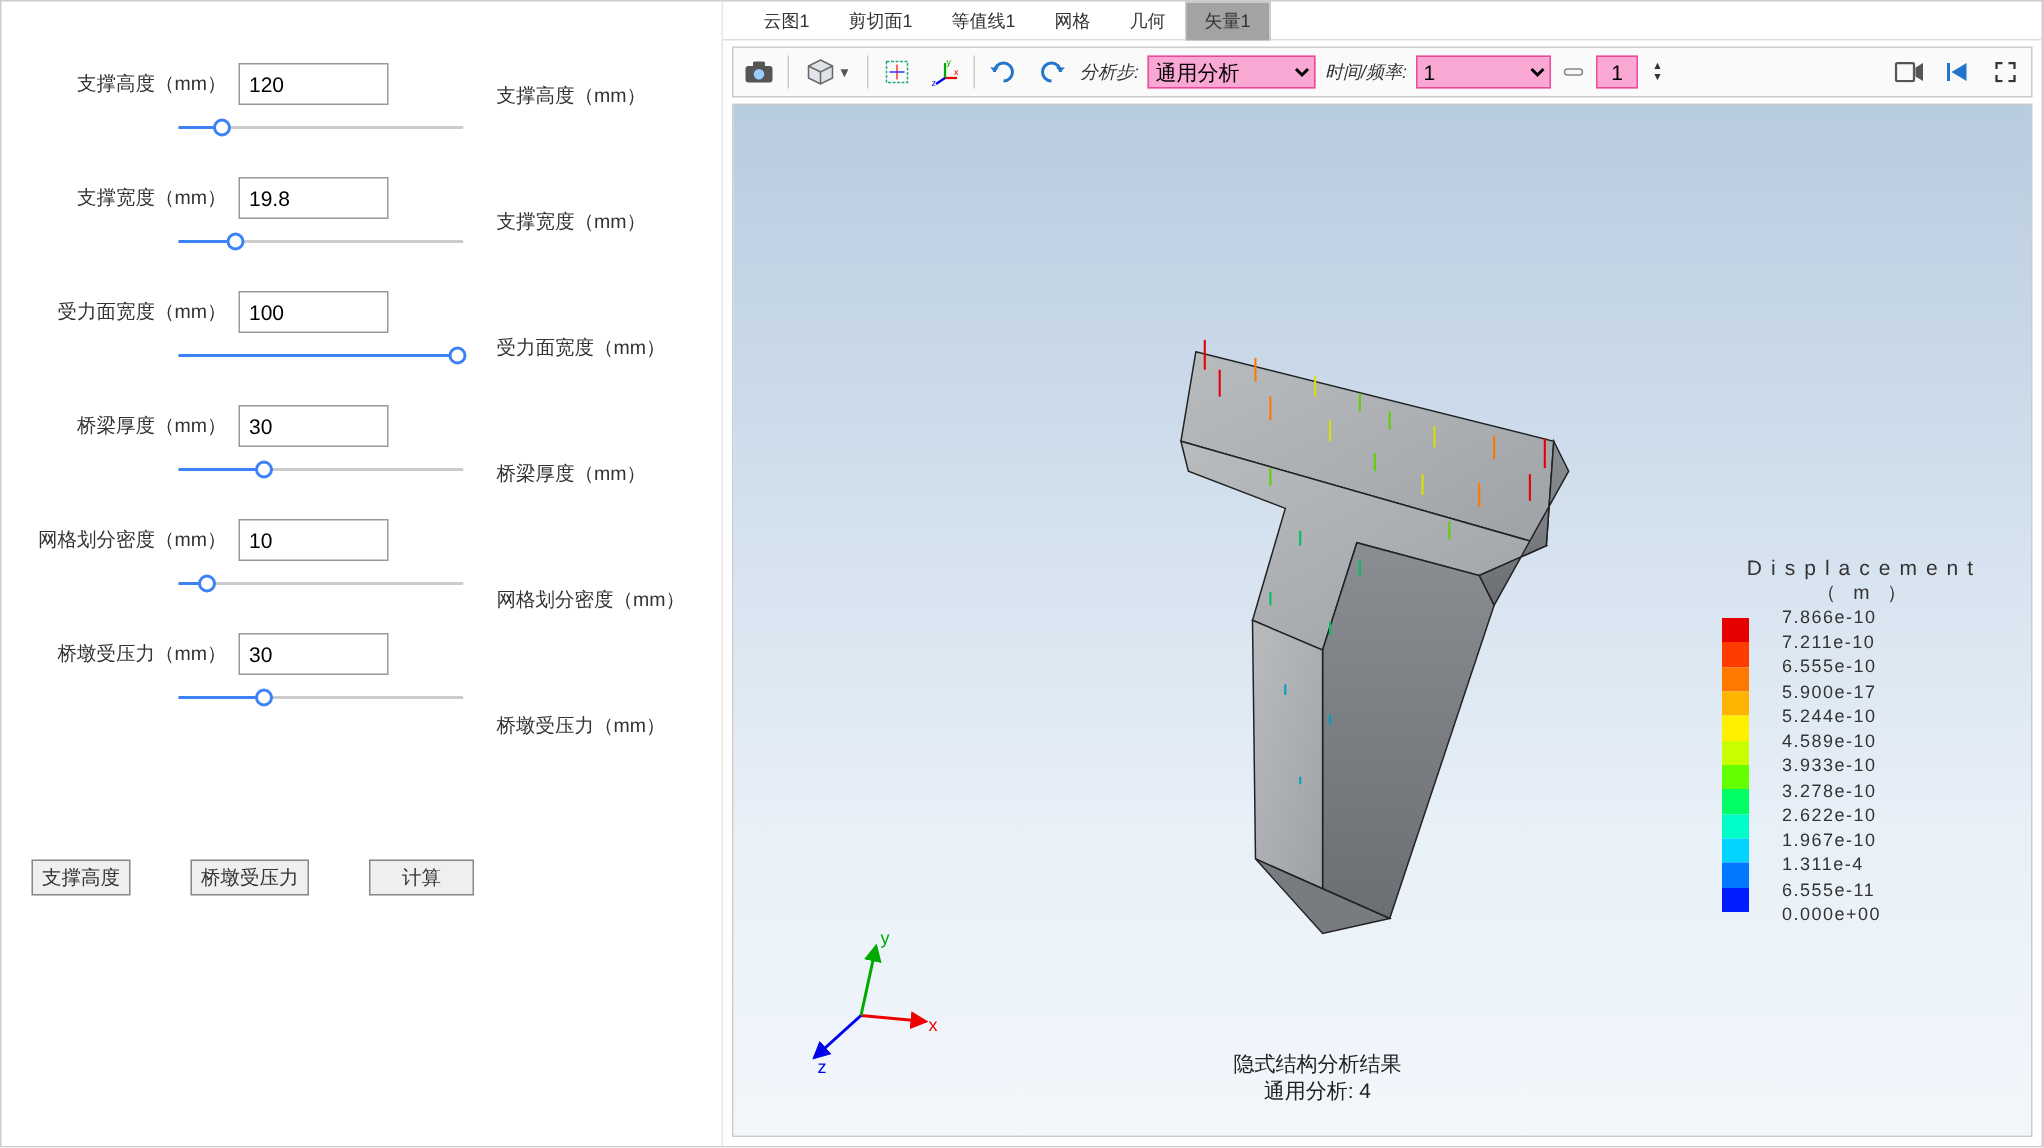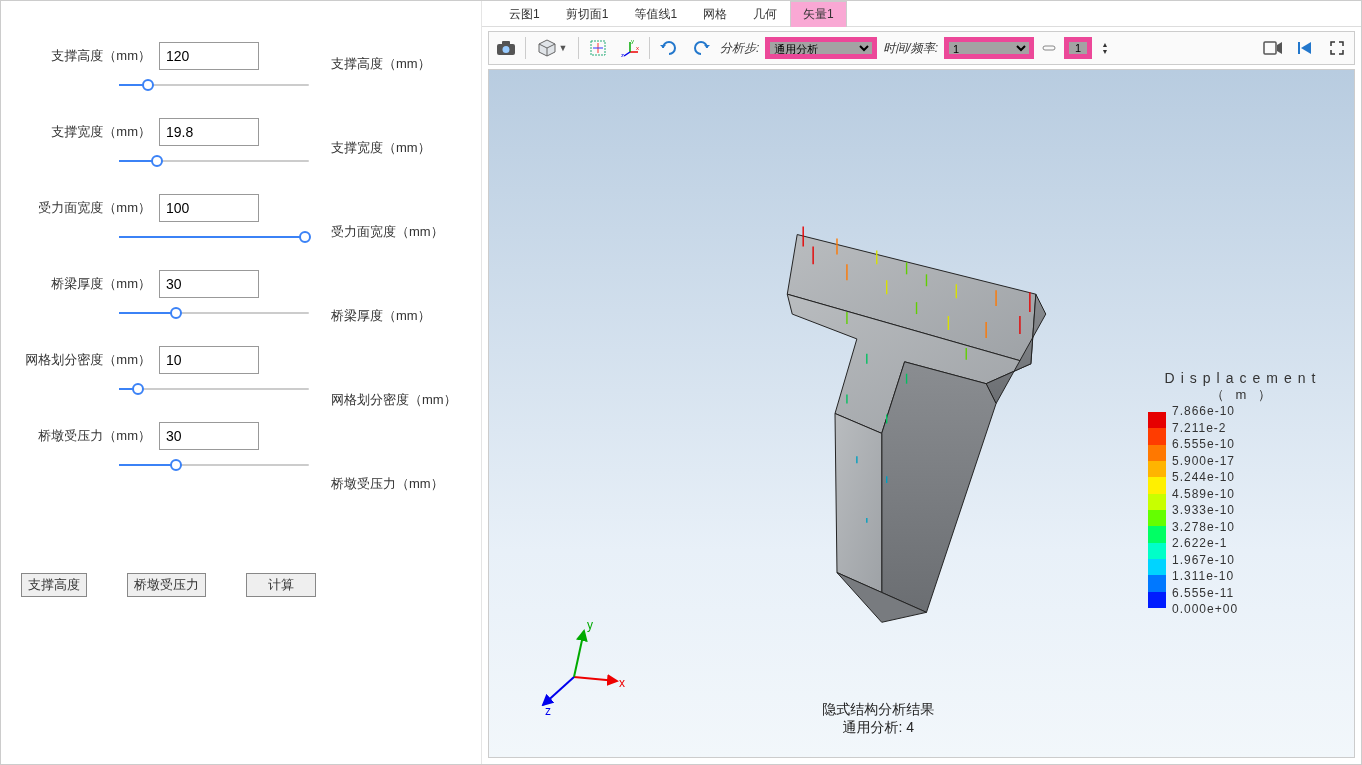--- a/index.html
+++ b/index.html
@@ -116,21 +116,21 @@
     padding: 4px 12px;
     font-size: 12px;
     cursor: pointer;
     border: 1px solid transparent;
     border-bottom: none;
     position: relative;
     top: 1px;
   }
   .tab.active {
     border-color: #ccc;
-    background: #f9a8d4;
+    background: #a3a3a3;
   }
   .toolbar {
     height: 34px;
     border: 1px solid #ccc;
     margin: 4px 6px 0 6px;
     display: flex;
     align-items: center;
     gap: 6px;
     padding: 0 4px;
     background: #fafafa;
@@ -143,23 +143,23 @@
     justify-content: center;
     cursor: pointer;
     border: 1px solid transparent;
     border-radius: 2px;
   }
   .tb-btn.box { width: 40px; }
   .tb-sep { width: 1px; height: 22px; background: #ccc; }
   .tb-label { font-size: 12px; font-style: italic; }
   .tb-select {
     height: 22px;
-    border: 5px solid #ec4899;
-    font-size: 11px;
-    background: #a3a3a3;
+    border: 1px solid #ec4899;
+    font-size: 14px;
+    background: #f9a8d4;
   }
   .tb-select.w1 { width: 112px; }
   .tb-select.w2 { width: 90px; }
   .viewport {
     flex: 1;
     margin: 4px 6px 6px 6px;
     border: 1px solid #ccc;
     position: relative;
     background: linear-gradient(to bottom, #b8cce0 0%, #e8f0f8 70%, #f2f7fb 100%);
     overflow: hidden;
@@ -183,21 +183,21 @@
     position: absolute;
     right: 16px;
     top: 300px;
     width: 190px;
   }
   .legend-title { text-align: center; font-size: 14px; letter-spacing: 6px; }
   .legend-unit { text-align: center; font-size: 13px; letter-spacing: 4px; margin-bottom: 8px; }
   .legend-body { display: flex; gap: 6px; }
   .legend-bar { width: 18px; display: flex; flex-direction: column; }
   .legend-seg { flex: 1; }
-  .legend-labels { display: flex; flex-direction: column; justify-content: space-between; font-size: 12px; height: 212px; margin-top: -8px; letter-spacing: 1px;}
+  .legend-labels { display: flex; flex-direction: column; justify-content: space-between; font-size: 12px; height: 212px; margin-top: -8px; letter-spacing: 1px; margin-left: 16px;}
   .axis-gizmo { position: absolute; left: 40px; bottom: 40px; }
   .chevron { font-size: 9px; margin-left: 2px; color: #555; }
 </style>
 </head>
 <body>
 
 <div class="app">
 
   <div class="left-panel">
     <div class="params-grid">
@@ -477,30 +477,30 @@
               <div class="legend-seg" style="background: rgb(200, 255, 0);"></div>
               <div class="legend-seg" style="background: rgb(100, 255, 0);"></div>
               <div class="legend-seg" style="background: rgb(0, 255, 100);"></div>
               <div class="legend-seg" style="background: rgb(0, 255, 200);"></div>
               <div class="legend-seg" style="background: rgb(0, 212, 255);"></div>
               <div class="legend-seg" style="background: rgb(0, 120, 255);"></div>
               <div class="legend-seg" style="background: rgb(0, 28, 255);"></div>
             </div>
           <div class="legend-labels" id="legend-labels">
               <div>7.866e-10</div>
-              <div>7.211e-2</div>
+              <div>7.211e-10</div>
               <div>6.555e-10</div>
               <div>5.900e-17</div>
               <div>5.244e-10</div>
               <div>4.589e-10</div>
               <div>3.933e-10</div>
               <div>3.278e-10</div>
-              <div>2.622e-1</div>
+              <div>2.622e-10</div>
               <div>1.967e-10</div>
-              <div>1.311e-10</div>
+              <div>1.311e-4</div>
               <div>6.555e-11</div>
               <div>0.000e+00</div>
             </div>
         </div>
       </div>
     </div>
   </div>
 </div>
 
 </body></html>

